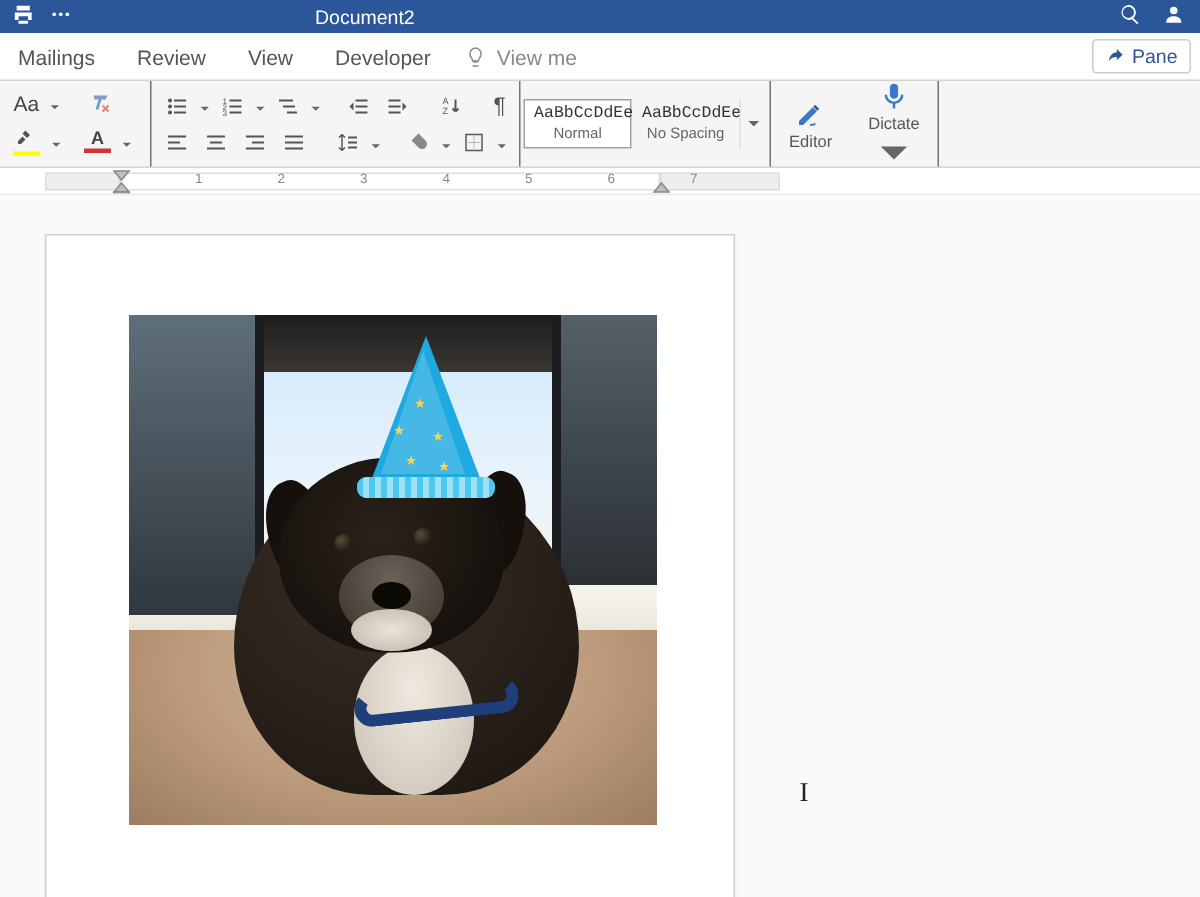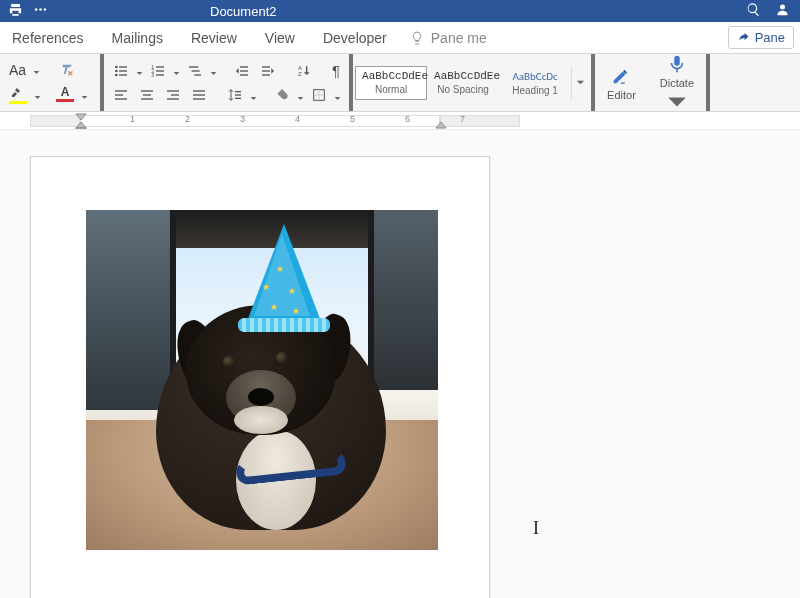--- a/index.html
+++ b/index.html
@@ -20,21 +20,21 @@
   
   .tabs{height:32px;background:#fff;border-bottom:1px solid var(--ribbon-border);display:flex;align-items:center;padding:0 6px;gap:16px;font-size:14px;color:var(--tab-text)}
   .tabs .tab{padding:4px 6px;cursor:default}
   .tabs .spacer{flex:1}
   .tabs .action{display:flex;align-items:center;gap:5px;border:1px solid #ccc;border-radius:3px;padding:3px 8px;color:#2b579a;font-size:13px}
   .tabs .action svg{width:13px;height:13px;fill:#2b579a}
   .tabs .tell{display:flex;align-items:center;gap:6px;color:#888}
   .tabs .tell svg{width:16px;height:16px;fill:none;stroke:#888;stroke-width:1.4}
   
   .ribbon{height:58px;background:var(--ribbon-bg);border-bottom:1px solid var(--ribbon-border);display:flex;align-items:stretch;font-size:11px;color:#555}
-  .group{display:flex;align-items:center;padding:0 6px;border-right:4px solid #737373}
+  .group{display:flex;align-items:center;padding:0 6px;border-right:1px solid #737373}
   .stack{display:flex;flex-direction:column;gap:4px;justify-content:center}
   .row{display:flex;gap:4px;align-items:center}
   .btn{display:flex;align-items:center;gap:2px;padding:2px 3px}
   .btn svg{width:16px;height:16px}
   .chev{width:7px;height:7px;display:inline-block}
   .chev svg{width:7px;height:7px;fill:#666}
   .colorbar{width:18px;height:3px;margin-top:1px}
   .vstack{display:flex;flex-direction:column;align-items:center;justify-content:center;padding:0 6px;gap:2px;font-size:11px}
   .vstack svg{width:22px;height:22px}
   
@@ -101,30 +101,29 @@
           <path d="M10 2a8 8 0 015.3 13.9l5.4 5.4-1.4 1.4-5.4-5.4A8 8 0 1110 2zm0 2a6 6 0 100 12 6 6 0 000-12z"></path>
         </svg></span>
     <span><svg viewBox="0 0 24 24">
           <circle cx="12" cy="8" r="4"></circle>
           <path d="M4 20c0-4 4-6 8-6s8 2 8 6v1H4v-1z"></path>
         </svg></span>
   </div>
 </div>
 
 <div class="tabs">
-  <span class="tab">References</span>
   <span class="tab">Mailings</span>
   <span class="tab">Review</span>
   <span class="tab">View</span>
   <span class="tab">Developer</span>
   <span class="tell">
     <svg viewBox="0 0 24 24">
         <path d="M9 21h6M10 17h4M12 3a6 6 0 00-4 10c1 1 1 2 1 3h6c0-1 0-2 1-3a6 6 0 00-4-10z"></path>
       </svg>
-    <span>Pane me</span>
+    <span>View me</span>
   </span>
   <span class="spacer"></span>
   <span class="action">
     <svg viewBox="0 0 24 24">
         <path d="M14 3l7 7-7 7v-4c-5 0-8 2-10 5 1-6 4-11 10-11V3z"></path>
       </svg>
     <span>Pane</span>
   </span>
 </div>
 
@@ -304,24 +303,20 @@
 
   <div class="group" style="padding:0">
     <div class="gallery">
       <div class="gal-item sel">
         <div class="gal-sample">AaBbCcDdEe</div>
         <div>Normal</div>
       </div>
       <div class="gal-item">
         <div class="gal-sample">AaBbCcDdEe</div>
         <div>No Spacing</div>
-      </div>
-      <div class="gal-item">
-        <div class="gal-sample h">AaBbCcDc</div>
-        <div>Heading 1</div>
       </div>
       <div class="gal-more">
         <svg viewBox="0 0 10 10" width="9" height="9">
             <path d="M1 3l4 4 4-4z" fill="#666"></path>
           </svg>
       </div>
     </div>
   </div>
 
 

